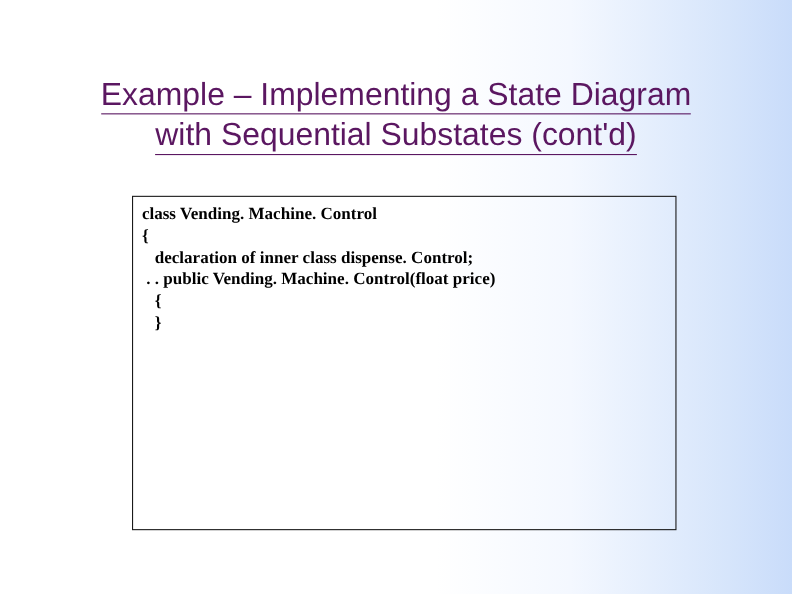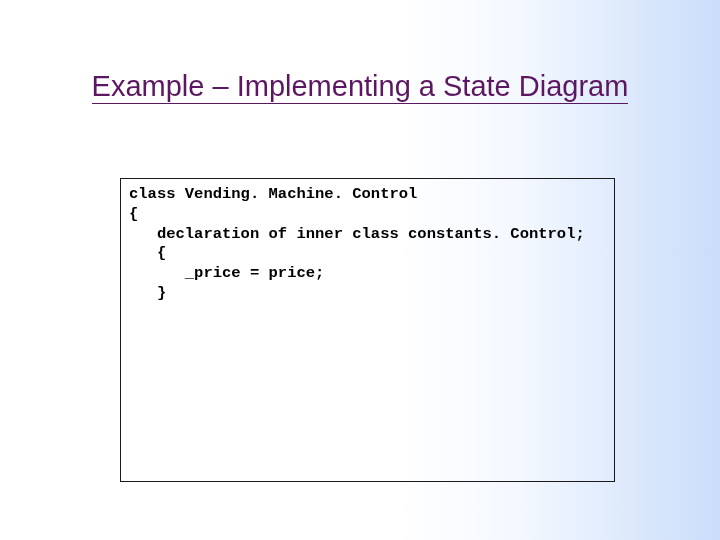--- a/index.html
+++ b/index.html
@@ -38,39 +38,40 @@
     top: 178px;
     left: 120px;
     width: 495px;
     height: 304px;
     border: 1px solid #1a1a1a;
     box-sizing: border-box;
     padding: 6px 8px 6px 8px;
     background: transparent;
   }
   .code-line {
-    font-family: Liberation Mono, monospace;
+    font-family: Liberation Serif, serif;
     font-size: 15.5px;
     line-height: 1.28;
     color: #000;
     font-weight: bold;
     white-space: pre;
   }
 </style>
 </head>
 <body>
 
 <div class="slide">
 
   <div class="title">
     <span class="underline">Example – Implementing a State Diagram</span><br>
+    <span class="underline">with Sequential Substates (cont'd)</span>
   </div>
 
   <div class="code-box">
     <div class="code-line">class Vending. Machine. Control</div>
     <div class="code-line">{</div>
-    <div class="code-line">   declaration of inner class constants. Control;</div>
+    <div class="code-line">   declaration of inner class dispense. Control;</div>
+    <div class="code-line"> . . public Vending. Machine. Control(float price)</div>
     <div class="code-line">   {</div>
-    <div class="code-line">      _price = price;</div>
     <div class="code-line">   }</div>
   </div>
 
 </div>
 
 </body></html>

